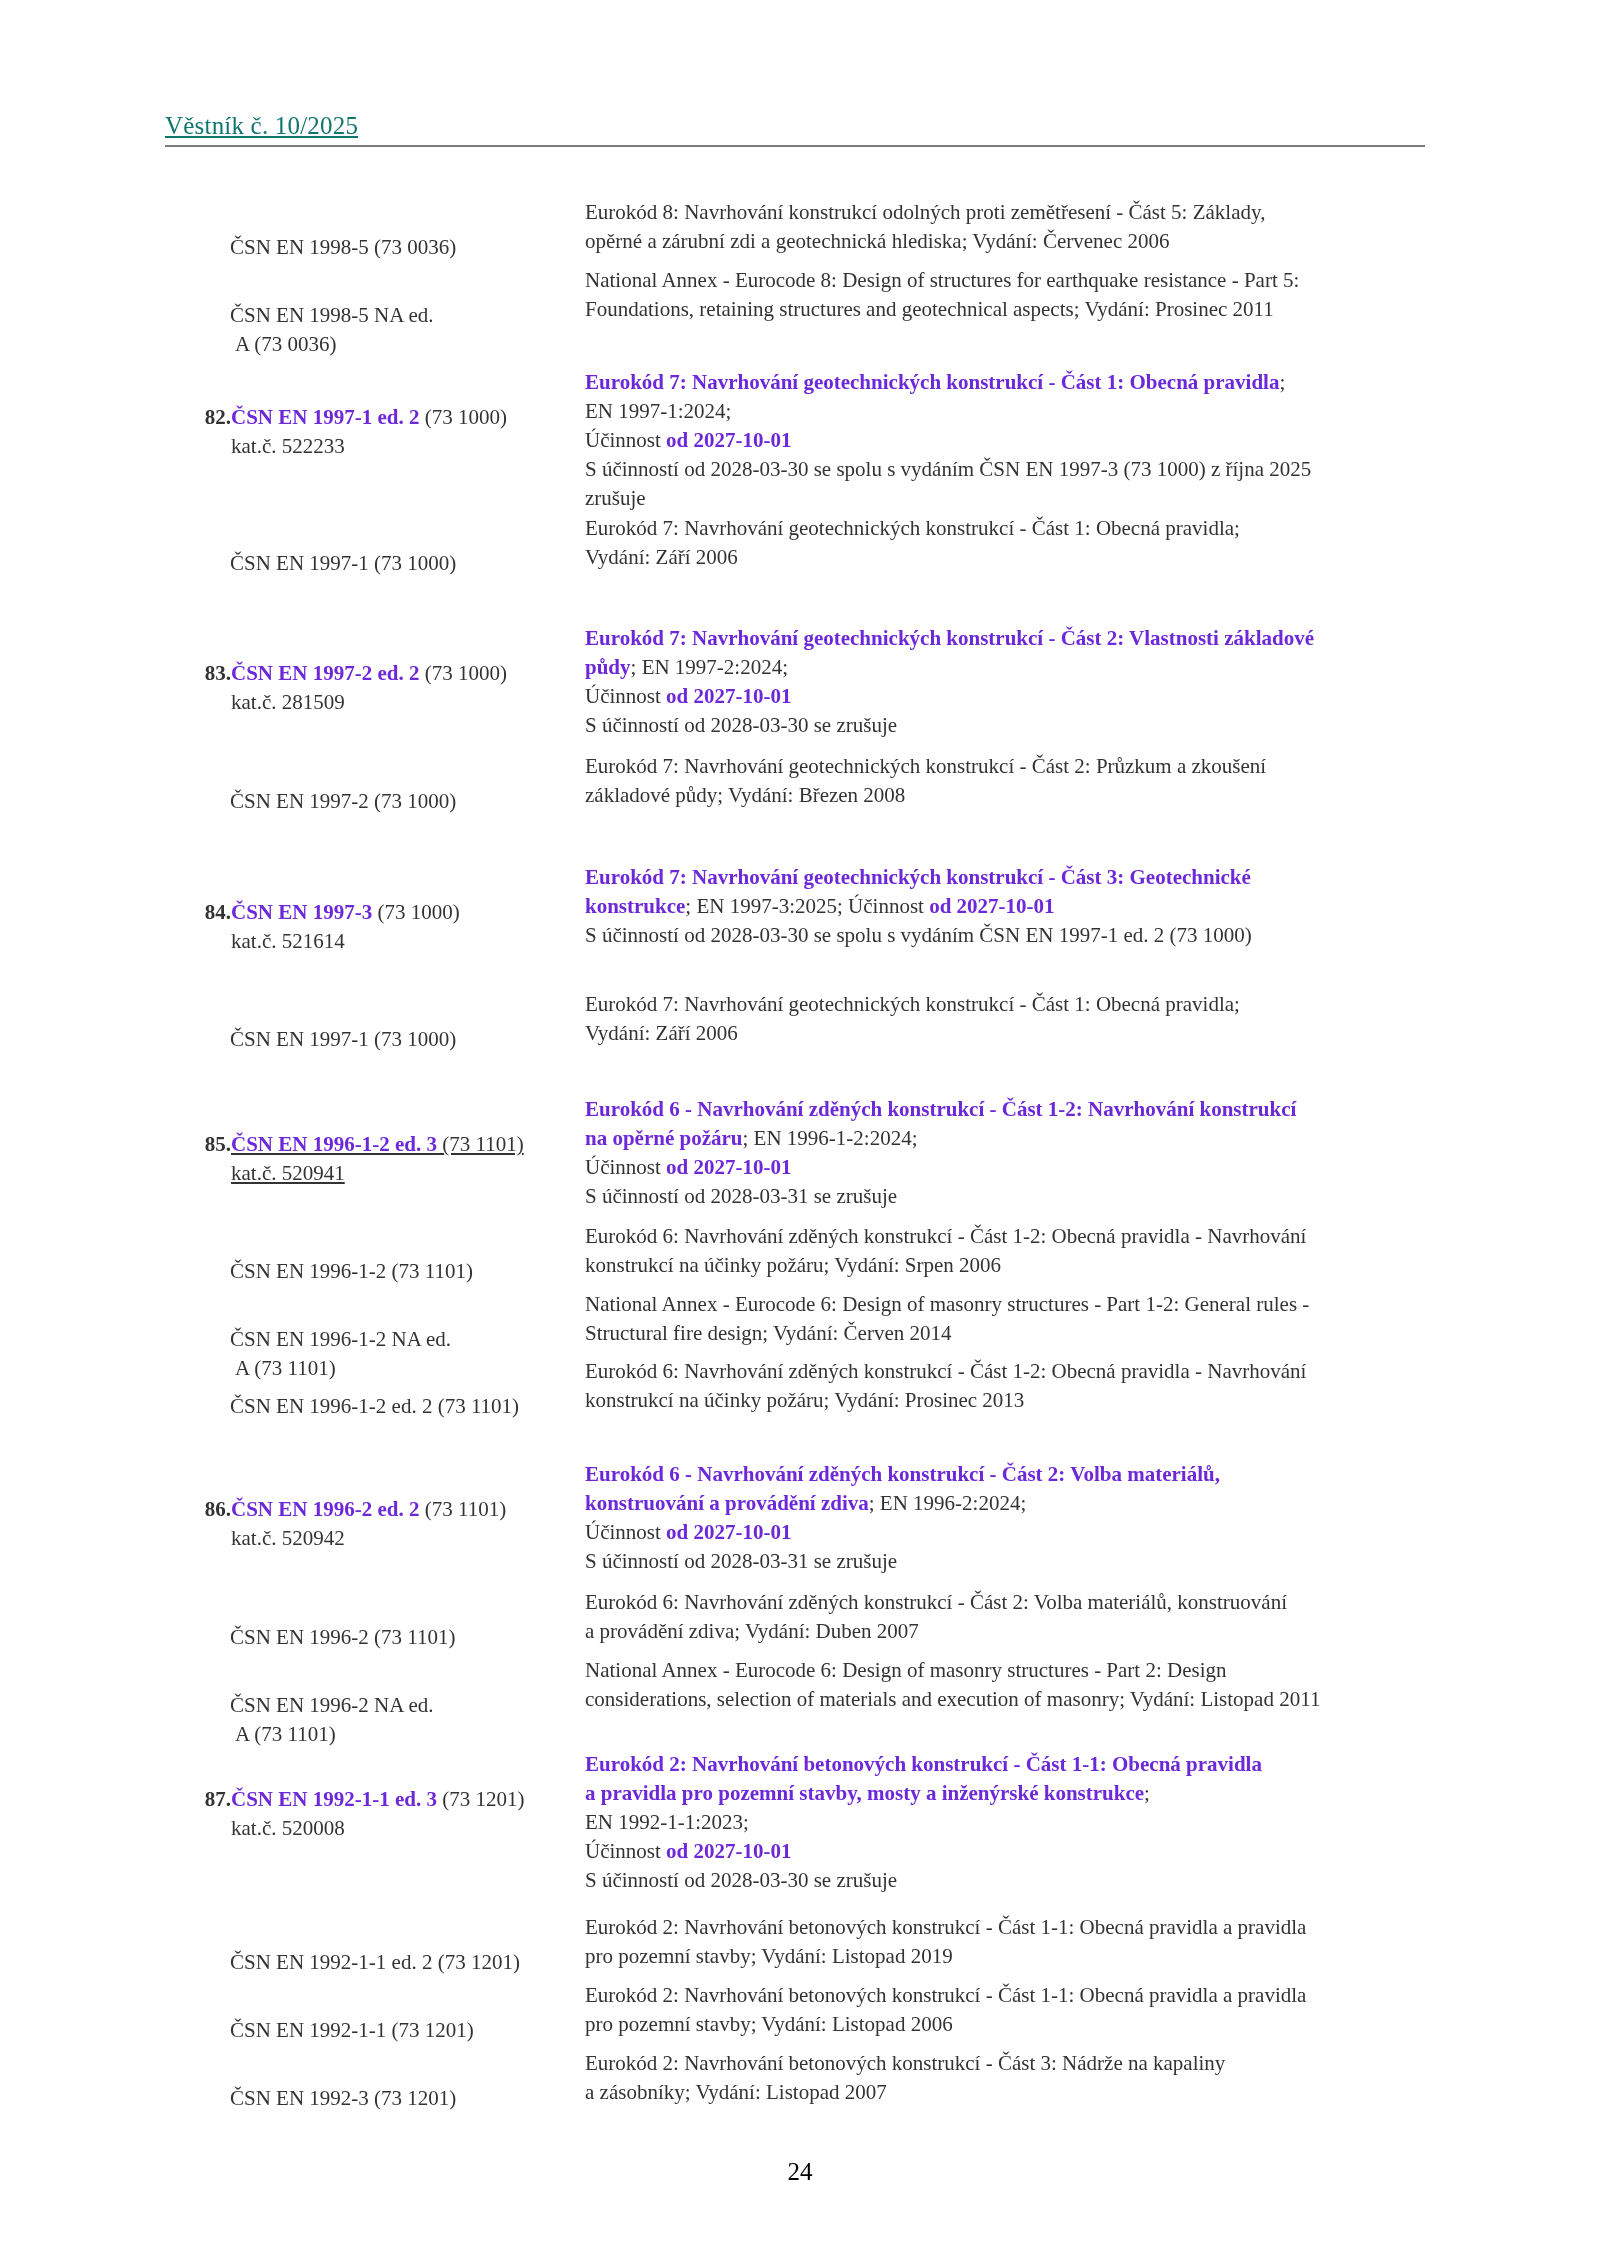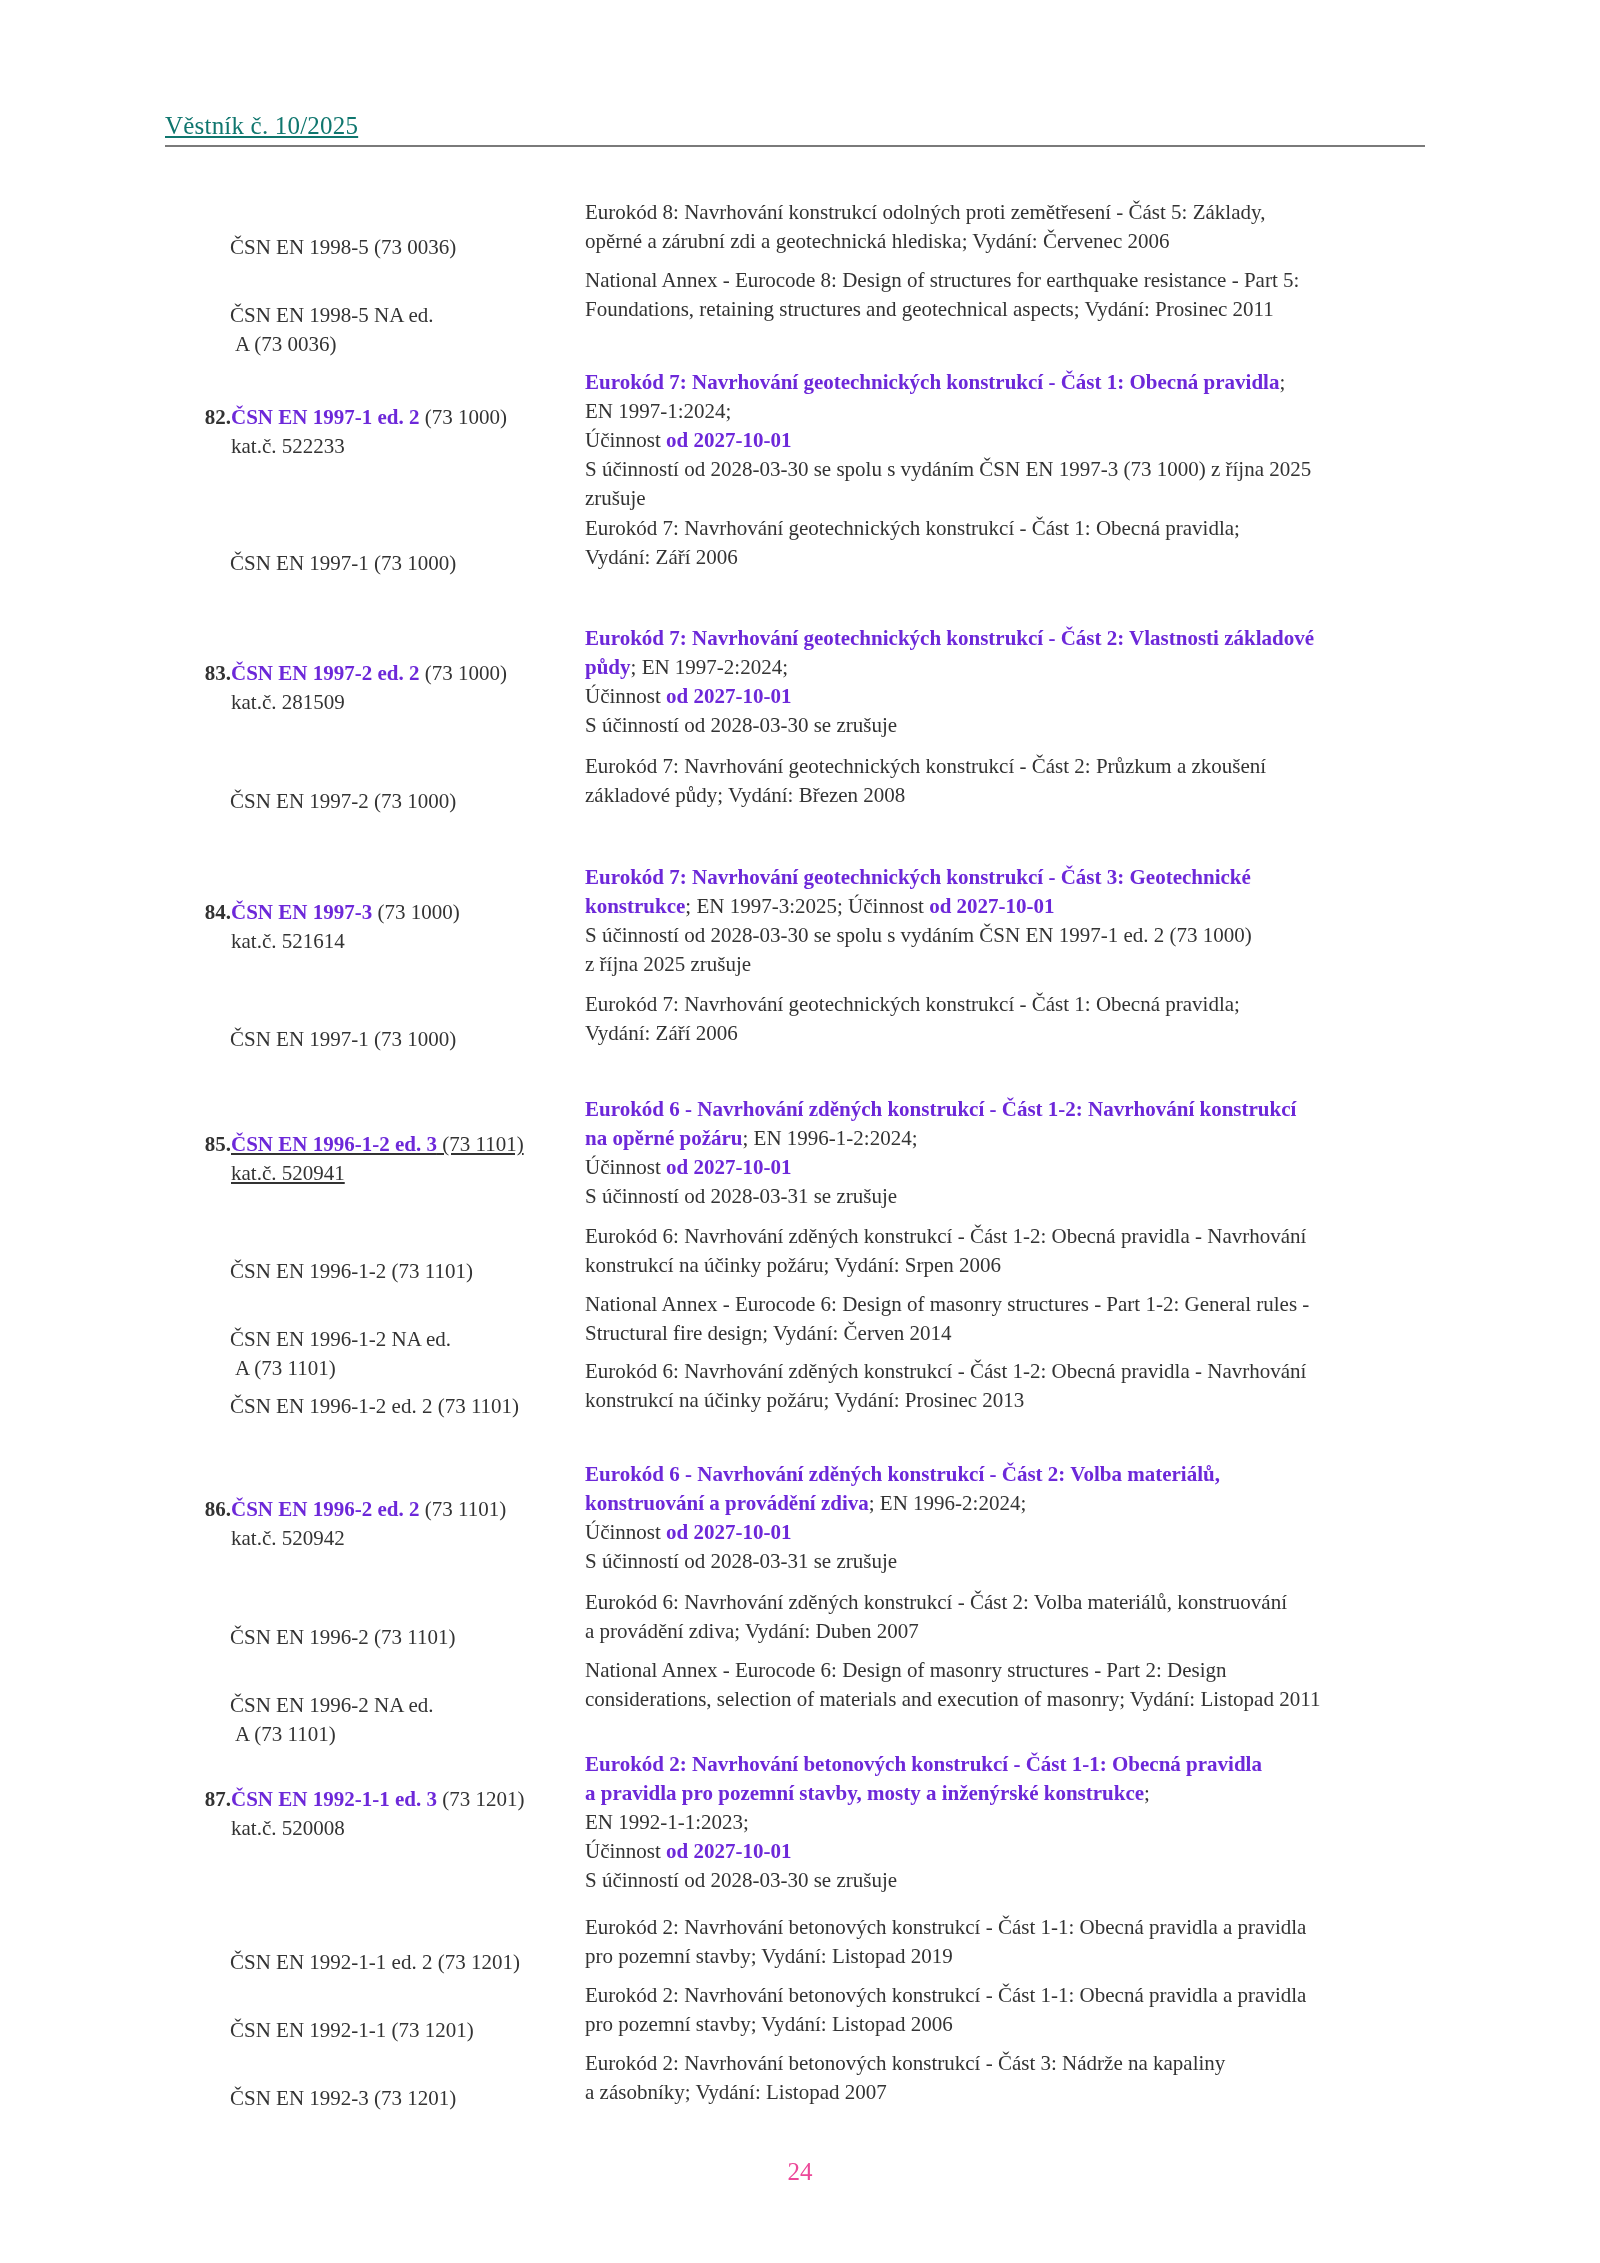--- a/index.html
+++ b/index.html
@@ -1,20 +1,20 @@
 <!DOCTYPE html>
 <html><head>
 <meta charset="utf-8">
 <style>
   html, body { margin:0; padding:0; background:#ffffff; }
   body { width:1600px; height:2263px; position:relative; overflow:hidden;
          font-family:"Liberation Serif", "DejaVu Serif", serif; color:#333333; }
   .hdr { position:absolute; left:165px; top:112px; font-size:25px; color:#0f766e; letter-spacing:0.2px;text-decoration:underline; }
   .rule { position:absolute; left:165px; top:145px; width:1260px; height:2px; background:#7a7a7a; }
-  .page-num { position:absolute; left:0; width:1600px; top:2158px; text-align:center; font-size:25px; color:#ec4899; }
+  .page-num { position:absolute; left:0; width:1600px; top:2158px; text-align:center; font-size:25px; color:#000000; }
   .row { position:absolute; left:165px; width:1280px; font-size:21px; line-height:29px; }
   .lc { position:absolute; left:8px; width:420px;margin-top:35px; }
   .rc { position:absolute; left:420px; width:860px; }
   .num { display:inline-block; width:36px; text-align:right; font-weight:bold; }
   .ind { padding-left:57px; }
   .line { display:block; white-space:nowrap; }
   b { font-weight:bold; color:#6d28d9; }
 </style>
 </head>
 <body>
@@ -89,21 +89,20 @@
 
 <div class="row" style="top:863px;">
   <div class="lc" style="padding-left:22px;">
     <span class="line"><span class="num">84.</span><b>ČSN EN 1997-3</b><span> (73 1000)</span></span>
     <span class="line" style="padding-left:36px;">kat.č. 521614</span>
   </div>
   <div class="rc">
     <span class="line"><b>Eurokód 7: Navrhování geotechnických konstrukcí - Část 3: Geotechnické</b></span>
     <span class="line"><b>konstrukce</b><span>; EN 1997-3:2025; Účinnost </span><b>od 2027-10-01</b></span>
     <span class="line">S účinností od 2028-03-30 se spolu s vydáním ČSN EN 1997-1 ed. 2 (73 1000)</span>
-    <span class="line">z října 2025 zrušuje</span>
   </div>
 </div>
 <div class="row" style="top:990px;">
   <div class="lc ind">
       <span class="line">ČSN EN 1997-1 (73 1000)</span>
     </div>
   <div class="rc">
     <span class="line">Eurokód 7: Navrhování geotechnických konstrukcí - Část 1: Obecná pravidla;</span>
     <span class="line">Vydání: Září 2006</span>
   </div>

